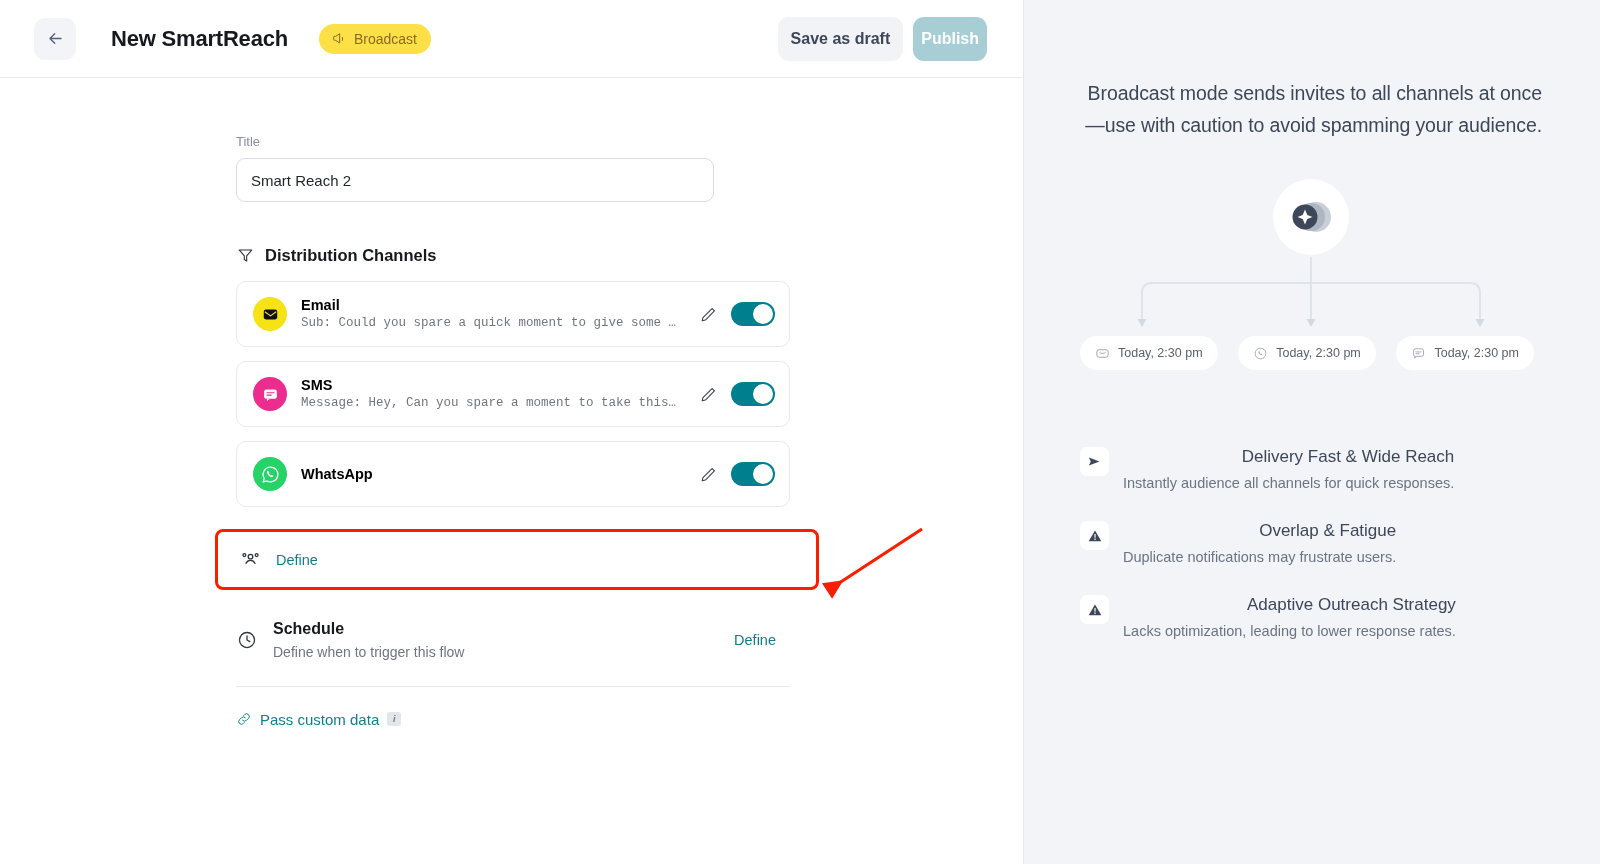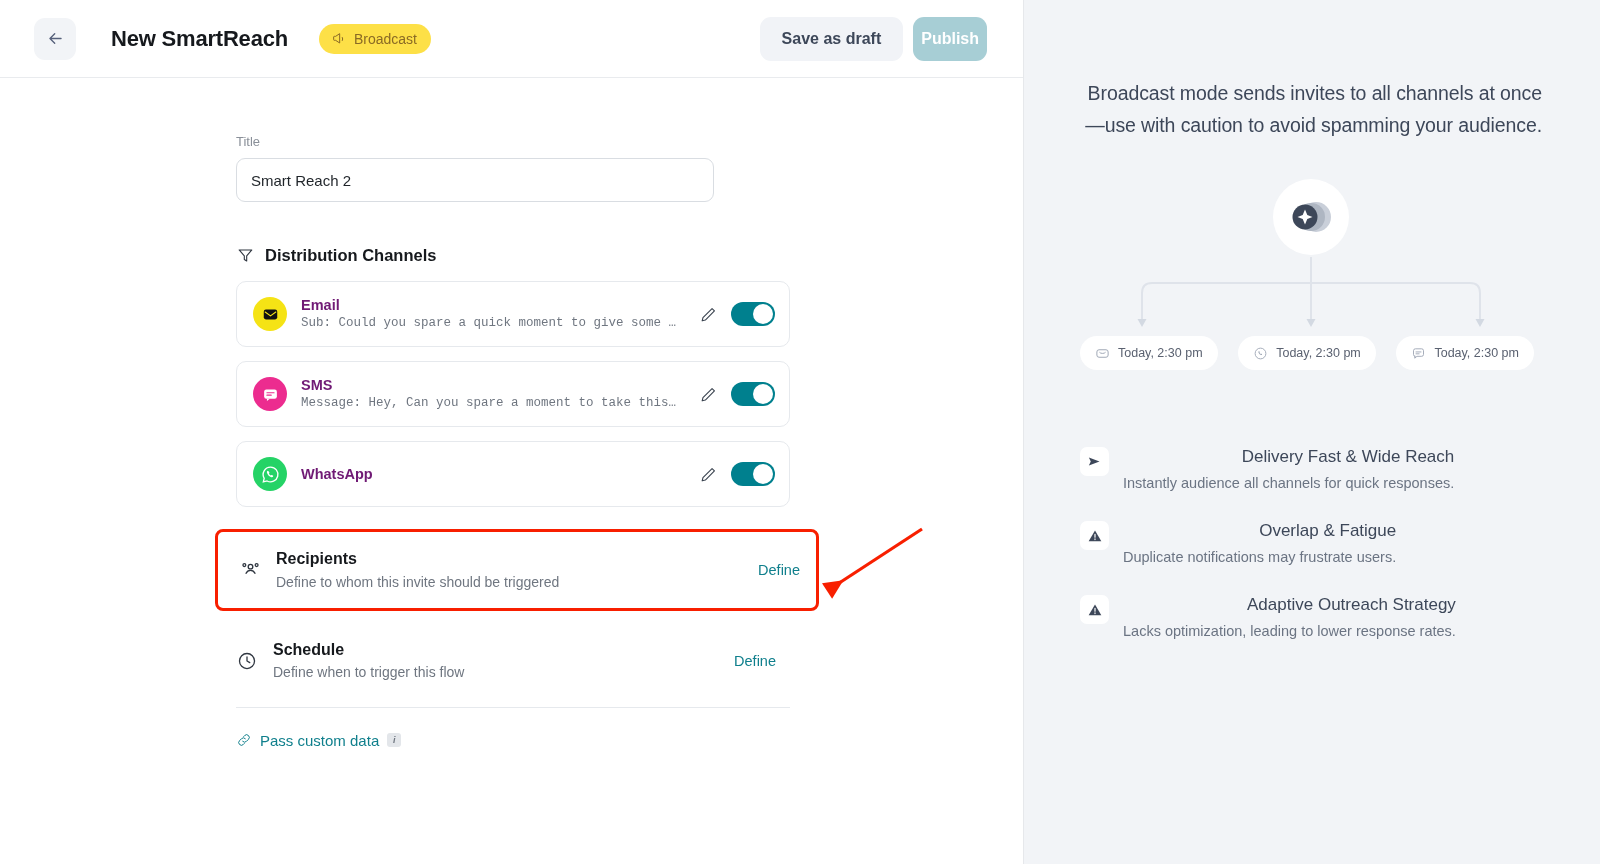--- a/index.html
+++ b/index.html
@@ -43,21 +43,21 @@
     font-size: 14px; display: inline-flex; align-items: center; gap: 7px;
     white-space: nowrap;
   }
   .topbar-actions {
     position: absolute; right: 36px; top: 50%; transform: translateY(-50%);
     display: flex; align-items: center; gap: 10px;
   }
   .btn-draft {
     background: #f1f3f7; color: #3d4759;
     border: none; border-radius: 11px;
-    padding: 13px 22px; font-size: 16px; font-weight: 700;
+    padding: 13px 13px; font-size: 16px; font-weight: 700;
     cursor: pointer; font-family: inherit;
   }
   .btn-publish {
     background: #a7ced5; color: #ffffff;
     border: none; border-radius: 11px;
     padding: 13px 8px; font-size: 16px; font-weight: 700;
     cursor: pointer; font-family: inherit;
   }
 
   .content { padding: 56px 0 0 236px; }
@@ -81,21 +81,21 @@
     display: flex; align-items: center;
     padding: 0 14px 0 16px; margin-bottom: 14px;
     background: #fff;
   }
   .ch-avatar {
     width: 34px; height: 34px; border-radius: 50%;
     display: flex; align-items: center; justify-content: center;
     flex: none; margin-right: 14px;
   }
   .ch-texts { flex: 1; min-width: 0; }
-  .ch-name { font-size: 14.5px; font-weight: 600; color: #701a75; line-height: 1.3; }
+  .ch-name { font-size: 14.5px; font-weight: 600; color: #000000; line-height: 1.3; }
   .ch-sub {
     font-family: "Liberation Mono", "DejaVu Sans Mono", monospace;
     font-size: 12.5px; color: #6f7680; line-height: 1.45;
     white-space: nowrap; overflow: hidden; text-overflow: ellipsis;
     max-width: 392px;
   }
   .pencil { width: 26px; height: 26px; flex: none; cursor: pointer;
             display:flex; align-items:center; justify-content:center; margin-right: 10px; }
   .toggle {
     width: 44px; height: 24px; border-radius: 14px;
@@ -278,24 +278,20 @@
 
       <div class="recipients-wrap">
         <div class="def-card">
           <div class="def-icon">
             <svg width="23" height="23" viewBox="0 0 24 24" fill="none">
               <circle cx="12" cy="9" r="2.4" stroke="#2f3640" stroke-width="1.4"></circle>
               <circle cx="5.6" cy="7.4" r="1.5" stroke="#2f3640" stroke-width="1.3"></circle>
               <circle cx="18.4" cy="7.4" r="1.5" stroke="#2f3640" stroke-width="1.3"></circle>
               <path d="M7.4 16c.8-2 2.5-3.1 4.6-3.1s3.8 1.1 4.6 3.1" stroke="#2f3640" stroke-width="1.4" stroke-linecap="round"></path>
             </svg>
-          </div>
-          <div class="def-texts">
-            <div class="def-title">Recipients</div>
-            <div class="def-sub">Define to whom this invite should be triggered</div>
           </div>
           <div class="def-link">Define</div>
         </div>
       </div>
 
       <div class="schedule-row">
         <div class="def-card" style="padding-left:0;width:554px;">
           <div class="def-icon">
             <svg width="22" height="22" viewBox="0 0 24 24" fill="none">
               <circle cx="12" cy="12" r="8.2" stroke="#2f3640" stroke-width="1.4"></circle>

